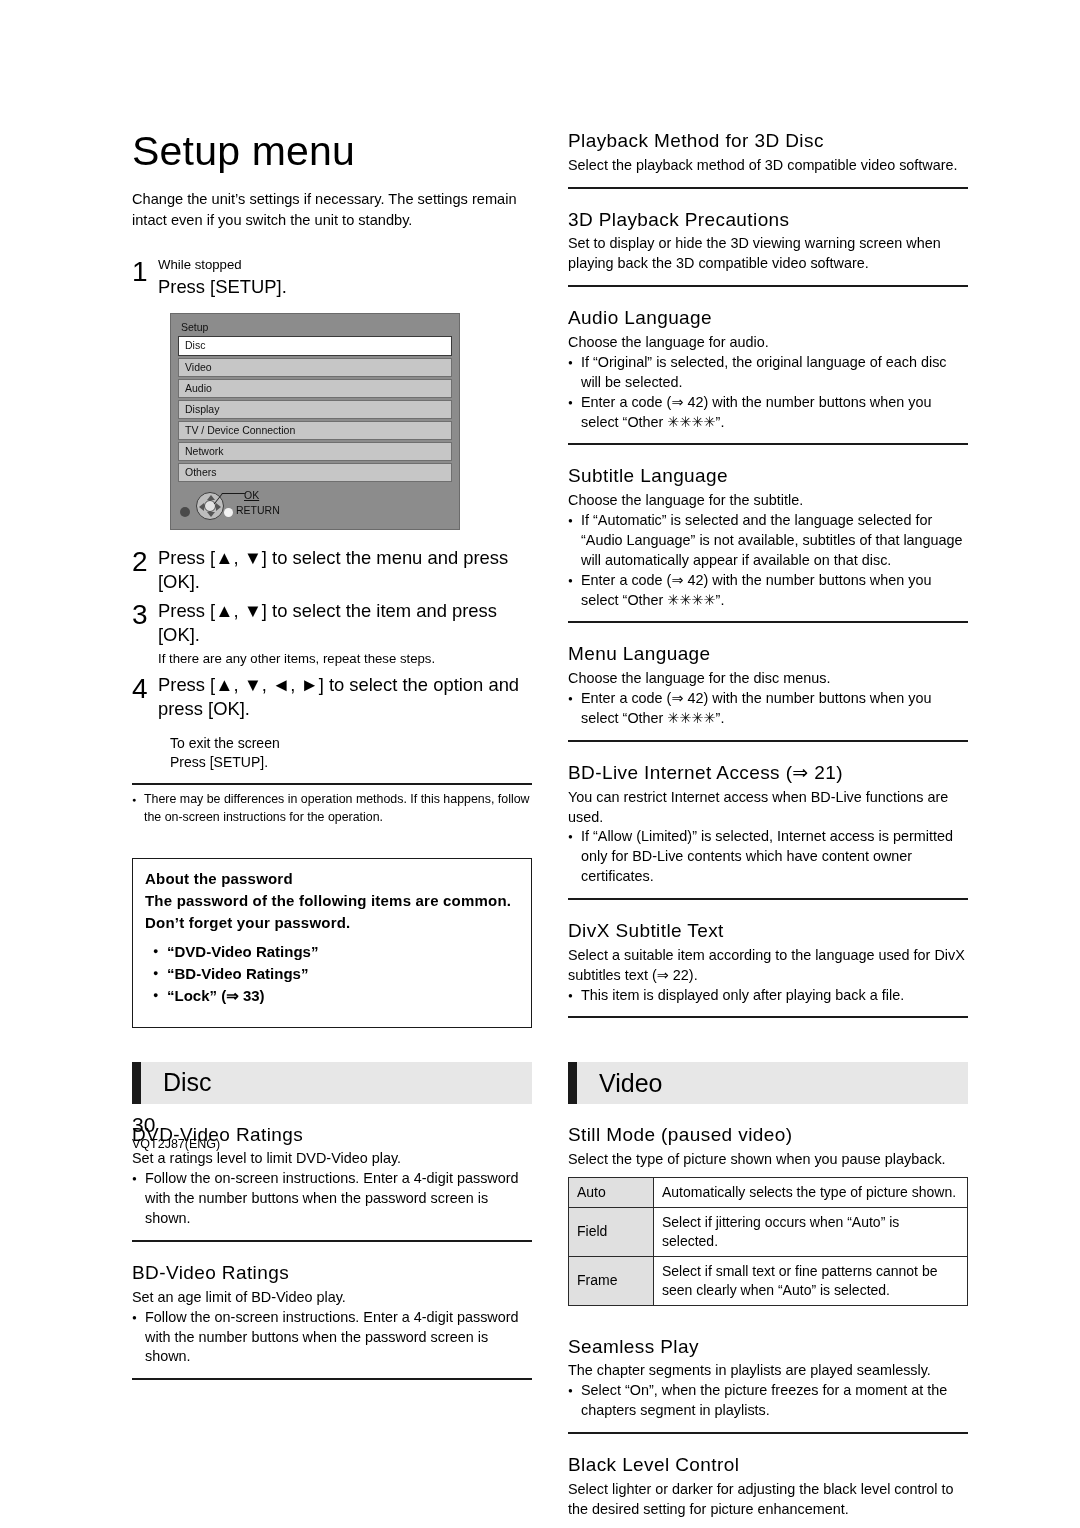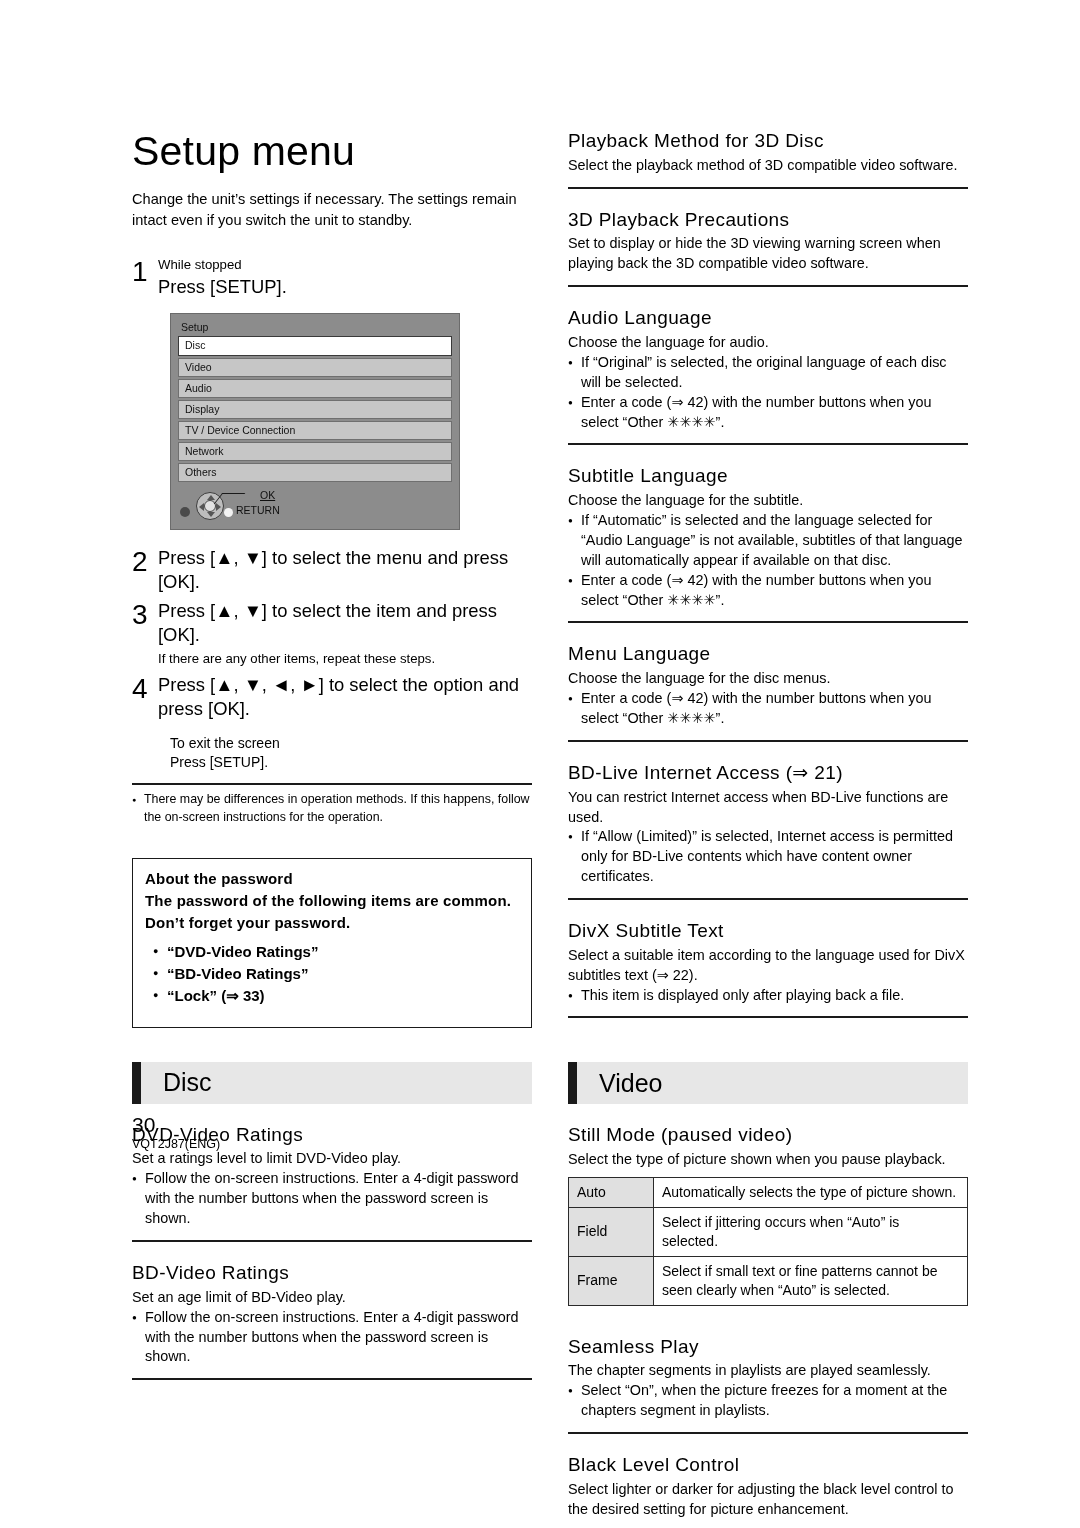--- a/index.html
+++ b/index.html
@@ -246,21 +246,21 @@
   .ok-lead {
     position: absolute;
     left: 40px; top: 6px;
     width: 22px; height: 10px;
     border-left: 1.5px solid #1a1a1a;
     border-top: 1.5px solid #1a1a1a;
     transform: skewX(-38deg);
   }
   .lbl-ok {
     position: absolute;
-    left: 82px; top: 2px;
+    left: 66px; top: 2px;
     font-size: 10.5px;
     color: #111;
     text-decoration: underline;
   }
   .dot-dark {
     position: absolute;
     left: 2px; top: 20px;
     width: 10px; height: 10px;
     border-radius: 50%;
     background: #4a4a4a;

